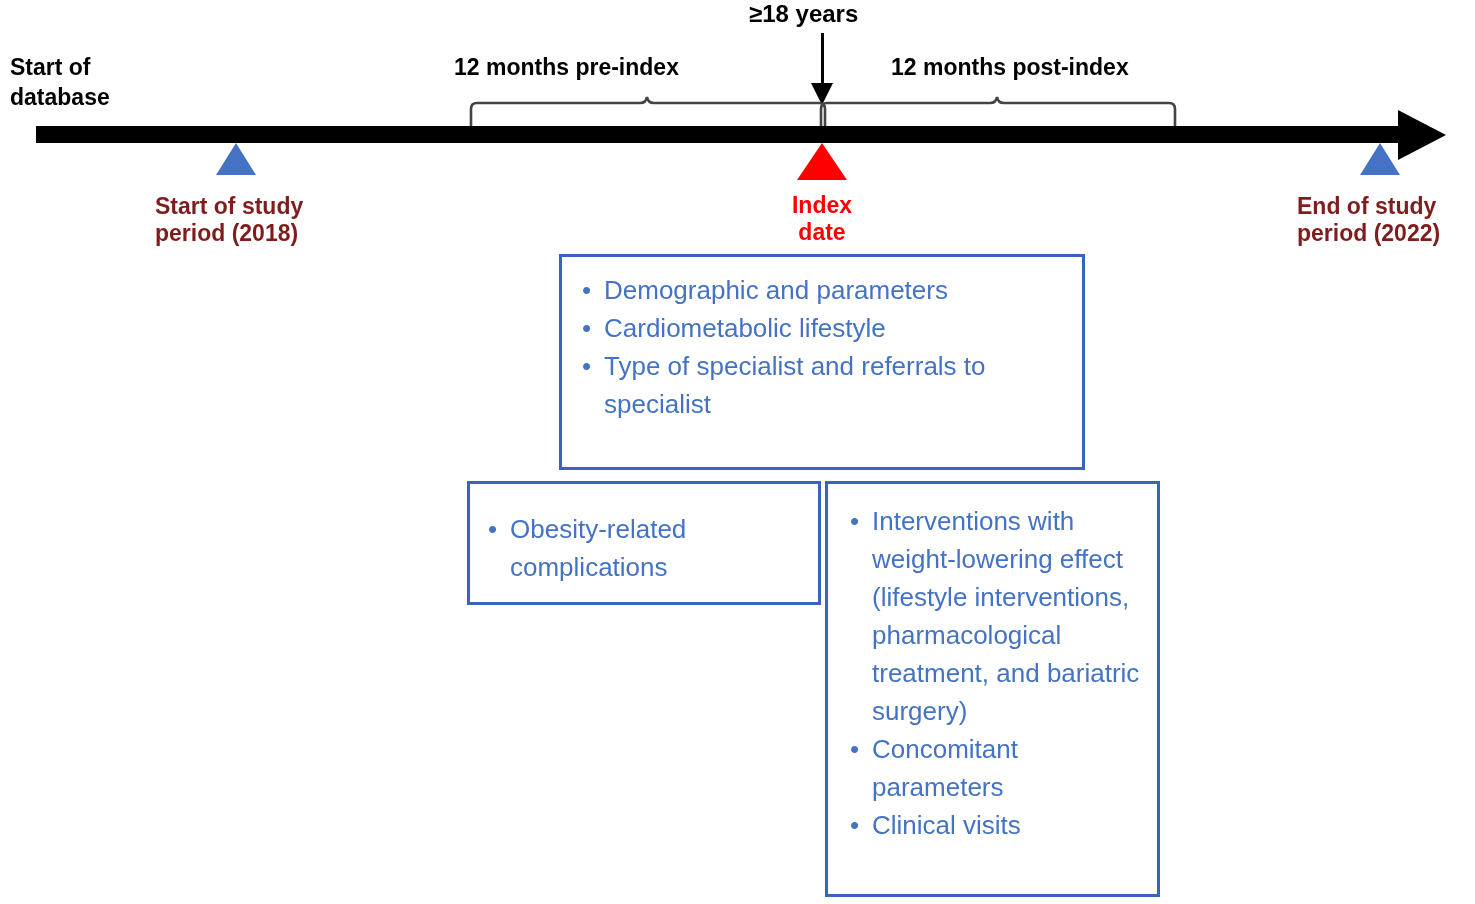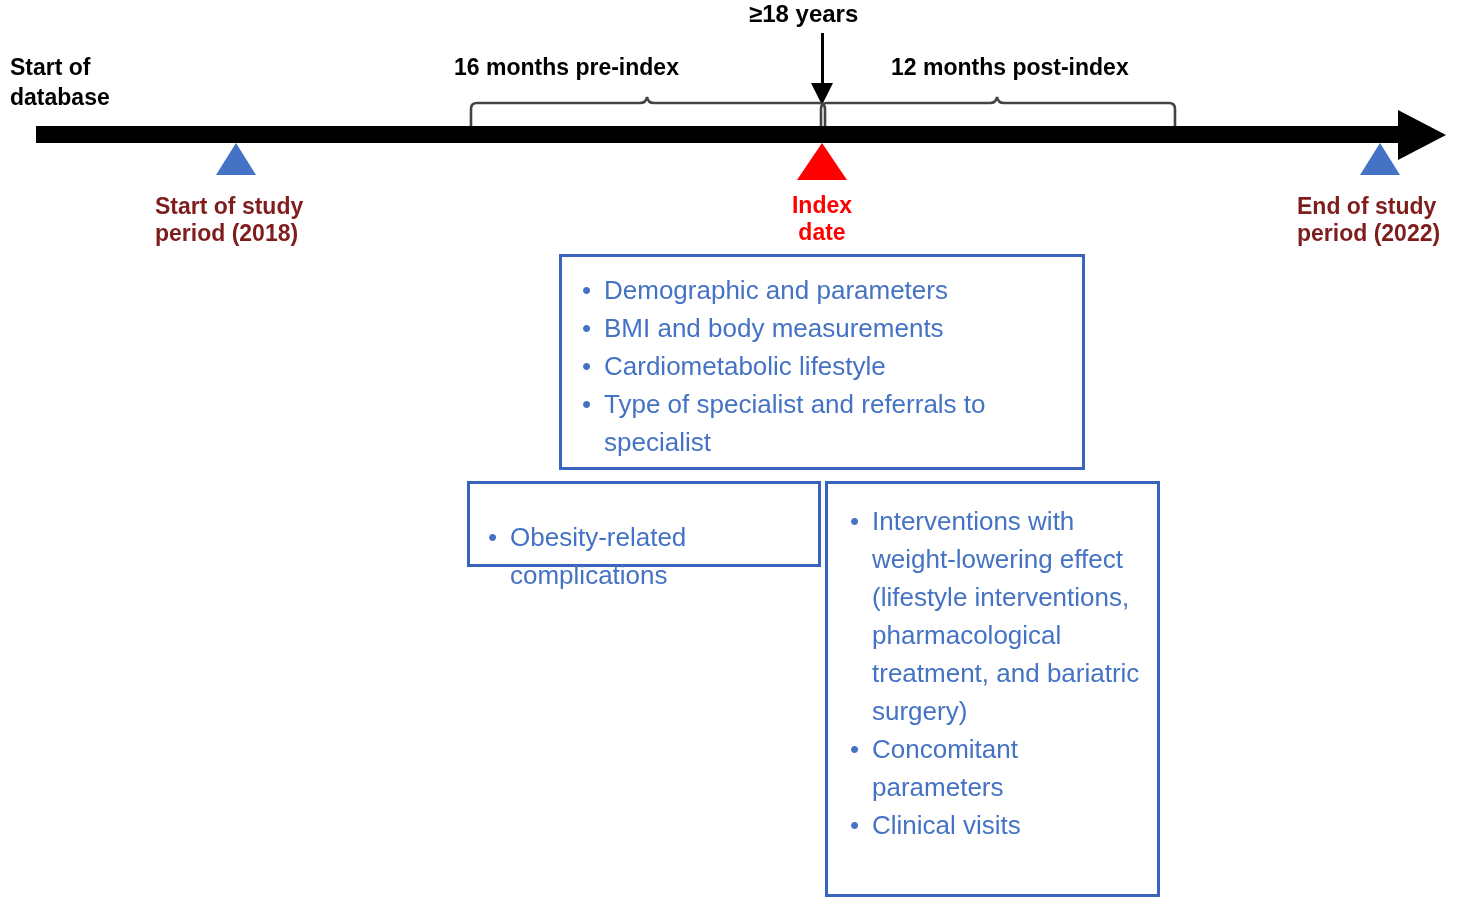--- a/index.html
+++ b/index.html
@@ -158,22 +158,22 @@
     left: 559px;
     top: 254px;
     width: 526px;
     height: 216px;
     padding: 14px 20px 0 16px;
   }
   #box-preindex {
     left: 467px;
     top: 481px;
     width: 354px;
-    height: 86px;
-    padding: 34px 8px 0 14px;
+    height: 124px;
+    padding: 26px 8px 0 14px;
   }
   #box-postindex {
     left: 825px;
     top: 481px;
     width: 335px;
     height: 416px;
     padding: 18px 8px 0 18px;
   }
 </style>
 </head>
@@ -181,21 +181,21 @@
 
 <div id="canvas">
 
   <div class="start-db">Start of
 database</div>
 
   <div class="age-label">≥18 years</div>
   <div class="age-arrow-stem"></div>
   <div class="age-arrow-head"></div>
 
-  <div class="period-label" style="left:454px; top:54px;">16 months pre-index</div>
+  <div class="period-label" style="left:454px; top:54px;">12 months pre-index</div>
   <div class="period-label" style="left:891px; top:54px;">12 months post-index</div>
 
   <svg class="bracket" style="left:468px;" width="360" height="42" viewBox="0 0 360 42">
     <path d="M 3 40 L 3 17 Q 3 11 9 11 L 172 11 Q 178 11 179 5 Q 180 11 186 11 L 351 11 Q 357 11 357 17 L 357 40" fill="none" stroke="#444444" stroke-width="2.6" stroke-linecap="round"></path>
   </svg>
 
   <svg class="bracket" style="left:818px;" width="360" height="42" viewBox="0 0 360 42">
     <path d="M 3 40 L 3 17 Q 3 11 9 11 L 172 11 Q 178 11 179 5 Q 180 11 186 11 L 351 11 Q 357 11 357 17 L 357 40" fill="none" stroke="#444444" stroke-width="2.6" stroke-linecap="round"></path>
   </svg>
 
@@ -210,21 +210,20 @@
   <div class="marker-label red-label" style="left:772px; top:192px; width:100px;">Index
 date</div>
 
   <div class="marker-tri blue" style="left:1360px; top:143px;"></div>
   <div class="marker-label" style="left:1297px; top:193px;">End of study
 period (2022)</div>
 
   <div class="info-box" id="box-baseline">
     <ul>
       <li>Demographic and parameters</li>
-      <li>BMI and body measurements</li>
       <li>Cardiometabolic lifestyle</li>
       <li>Type of specialist and referrals to specialist</li>
     </ul>
   </div>
 
   <div class="info-box" id="box-preindex">
     <ul>
       <li>Obesity-related complications</li>
     </ul>
   </div>

